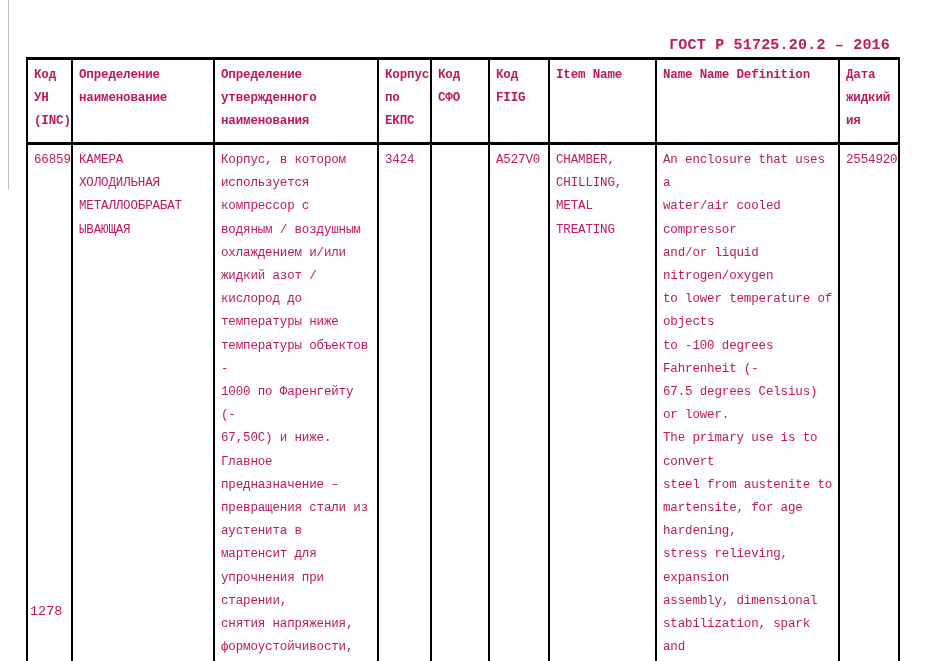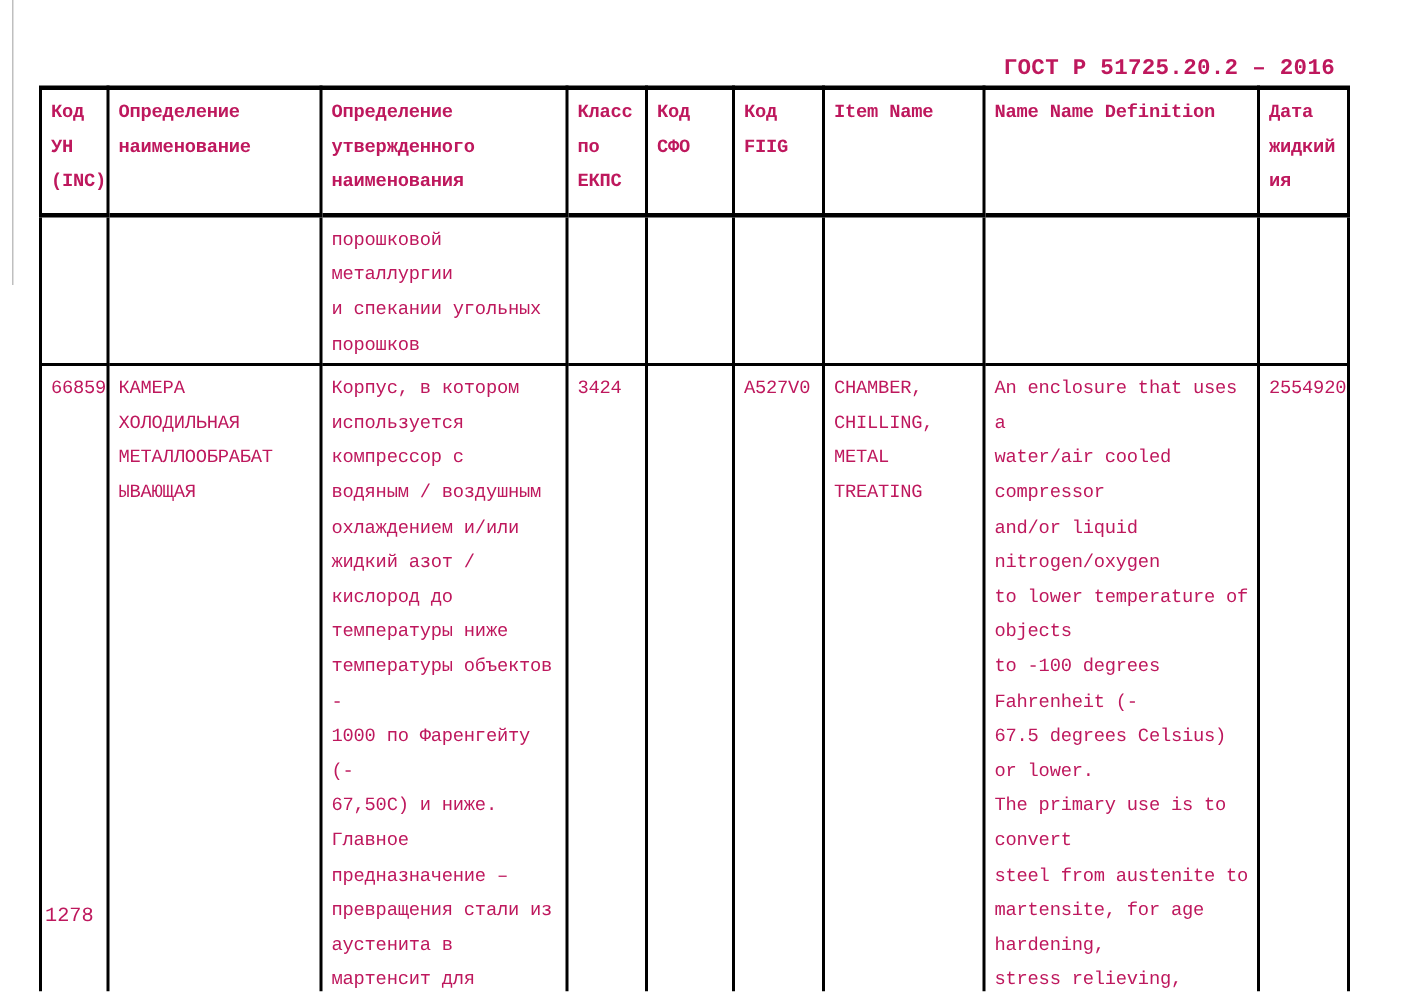--- a/index.html
+++ b/index.html
@@ -95,48 +95,35 @@
     <thead>
       <tr>
         <th>Код
 УН
 (INC)</th>
         <th>Определение
 наименование</th>
         <th>Определение
 утвержденного
 наименования</th>
-        <th>Класс
+        <th>Корпус
 по
 ЕКПС</th>
         <th>Код
 СФО</th>
         <th>Код
 FIIG</th>
         <th>Item Name</th>
         <th>Name Name Definition</th>
         <th>Дата
 жидкий
 ия</th>
       </tr>
     </thead>
     <tbody>
-      <tr class="row-continuation">
-        <td></td>
-        <td></td>
-        <td>порошковой металлургии
-и спекании угольных
-порошков</td>
-        <td></td>
-        <td></td>
-        <td></td>
-        <td></td>
-        <td></td>
-        <td></td>
-      </tr>
       <tr class="row-main">
         <td>66859</td>
         <td>КАМЕРА
 ХОЛОДИЛЬНАЯ
 МЕТАЛЛООБРАБАТ
 ЫВАЮЩАЯ</td>
         <td>Корпус, в котором
 используется компрессор с
 водяным / воздушным
 охлаждением и/или

